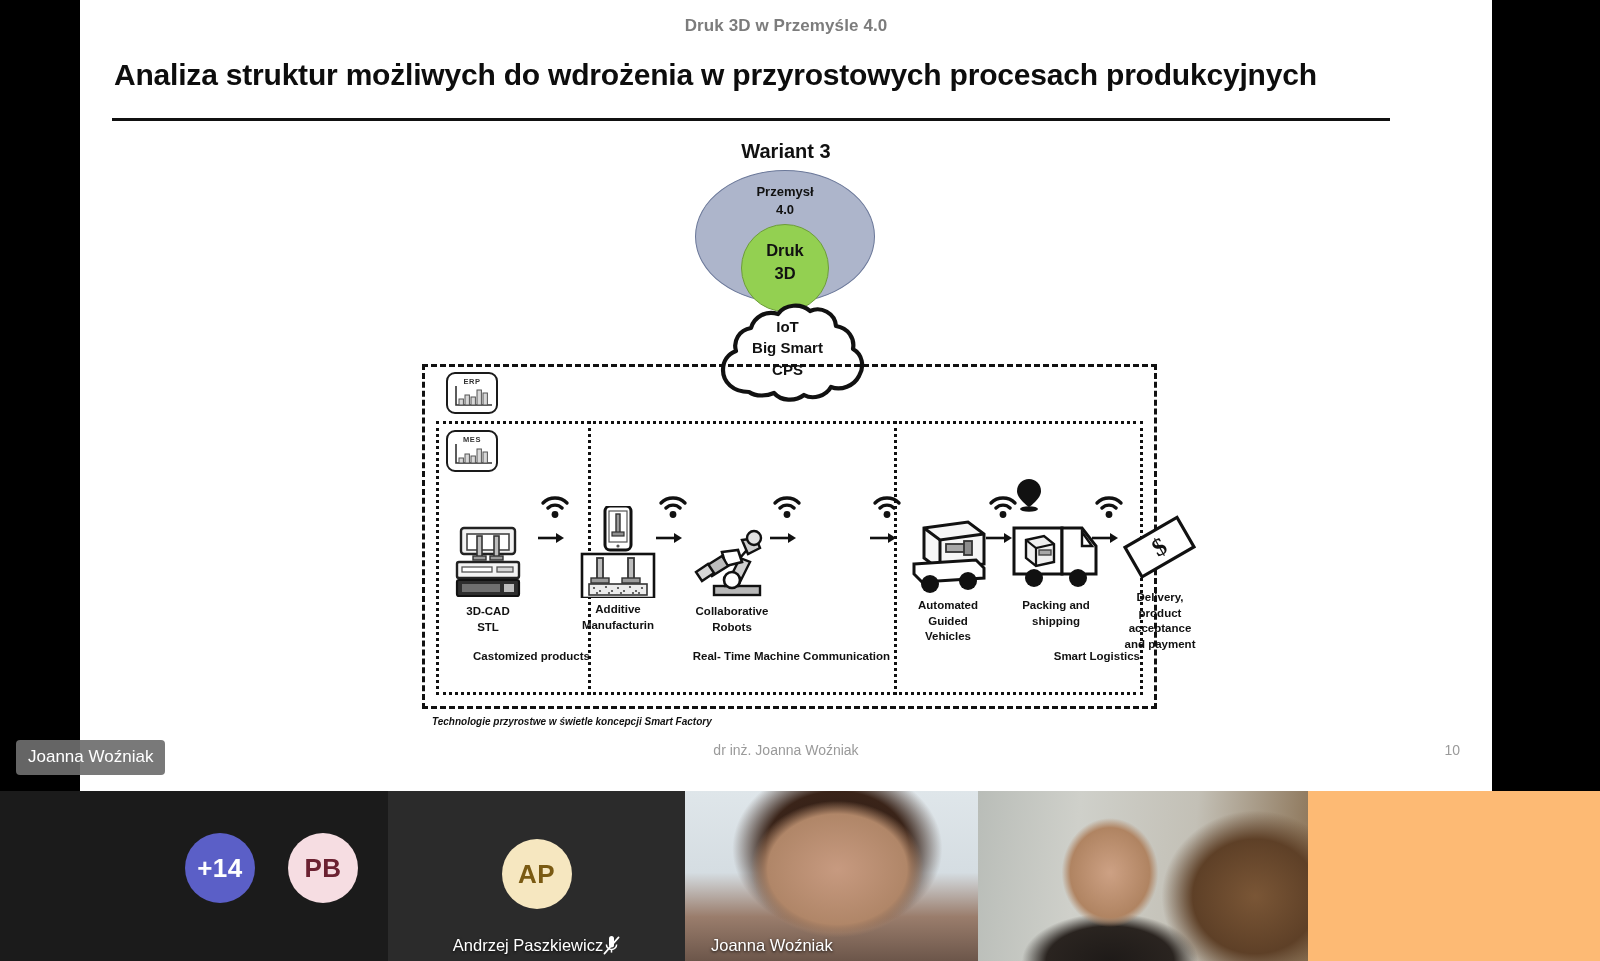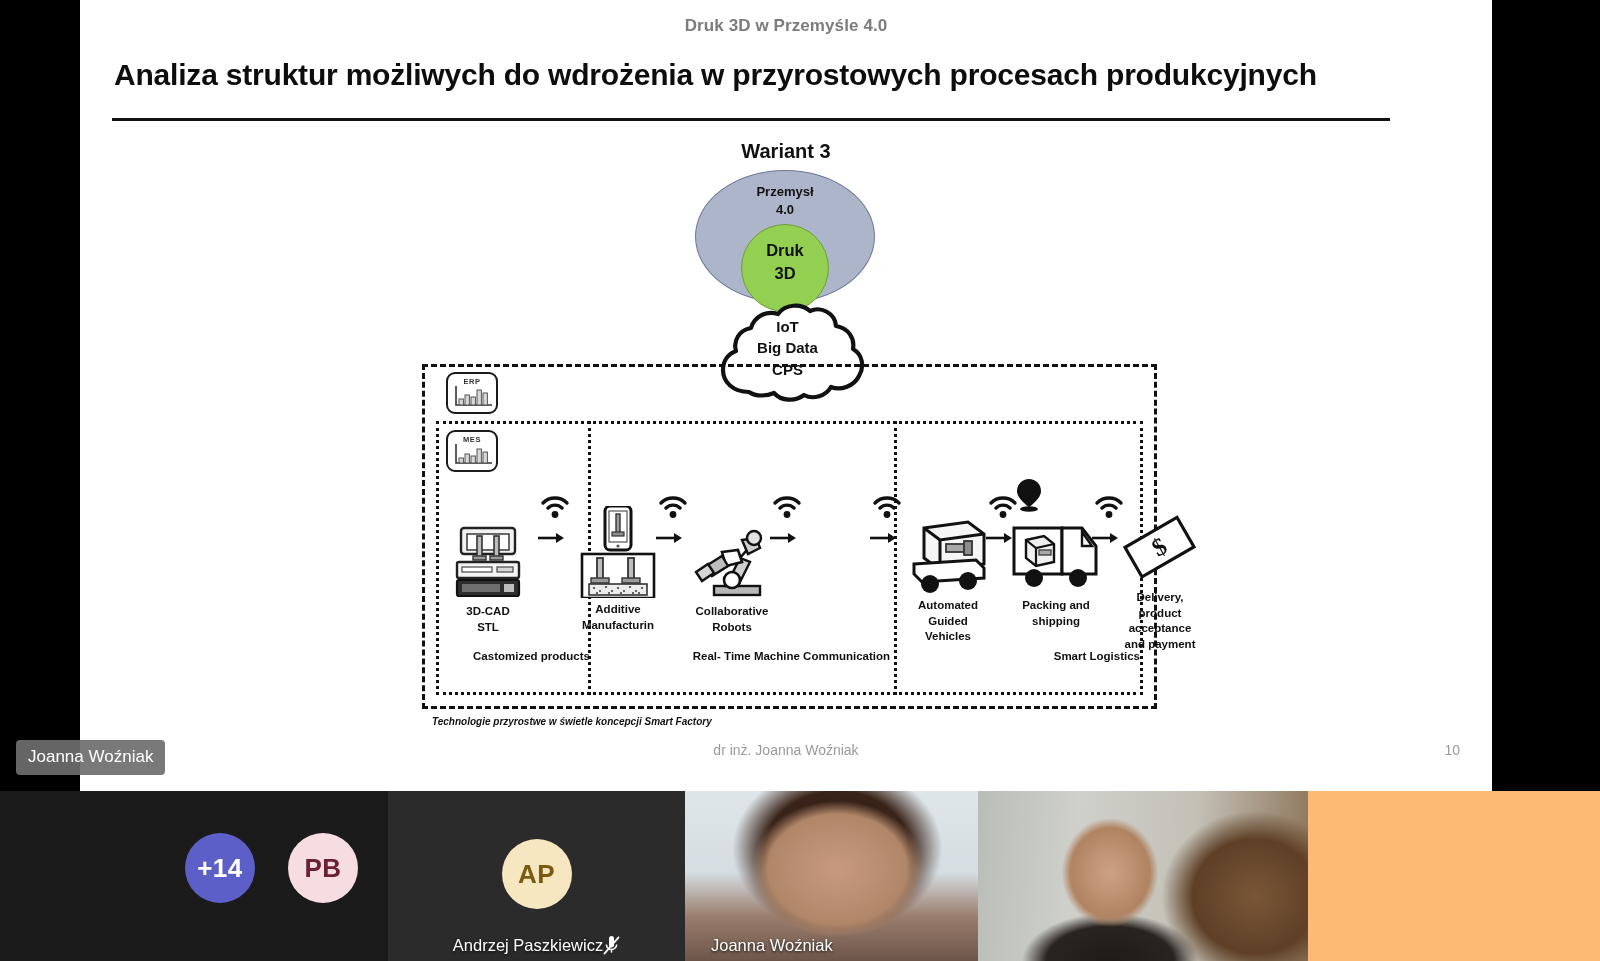--- a/index.html
+++ b/index.html
@@ -208,21 +208,21 @@
                    C28 45 34 34 46 32 C49 21 61 14 73 18
                    C80 8 96 7 105 15 C116 10 130 17 131 30
                    C143 32 150 42 148 53 C157 58 160 70 154 80
                    C149 90 136 95 126 91
                    C121 100 108 104 99 99
                    C90 106 76 105 69 97
                    C62 100 51 101 44 96 Z" fill="#ffffff" stroke="#111" stroke-width="4.2" stroke-linejoin="round"></path>
         </svg>
         <div class="cloud-text">
           <span>IoT</span><br>
-          <span>Big Data</span><br>
+          <span>Big Smart</span><br>
           <span>CPS</span>
         </div>
       </div>
 
       <svg style="position:absolute;left:342px;top:364px;width:735px;height:345px;pointer-events:none;">
         <line x1="0" y1="-17" x2="283" y2="-17" stroke="#111" stroke-width="3.5" stroke-dasharray="12 9"></line>
         <line x1="452" y1="-17" x2="735" y2="-17" stroke="#111" stroke-width="3.5" stroke-dasharray="12 9"></line>
       </svg>
 
       <div id="factory">

